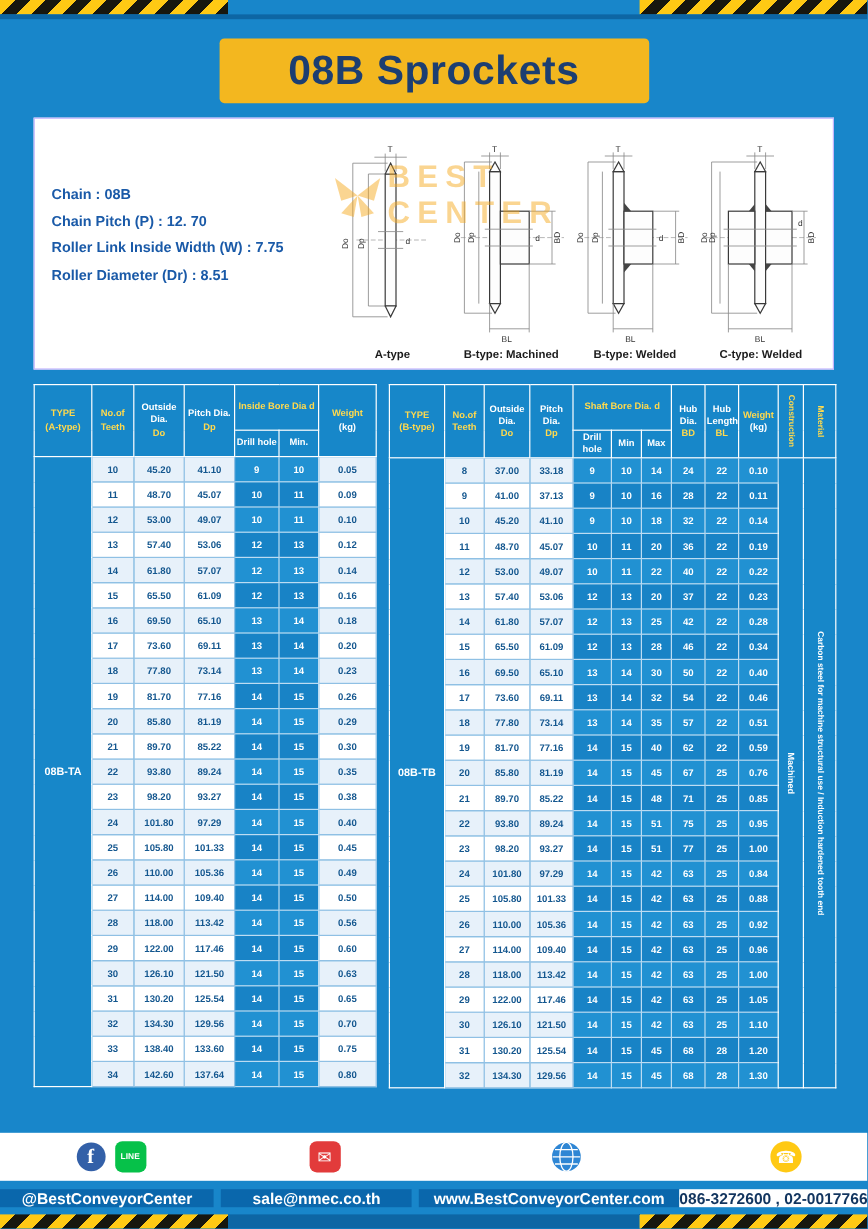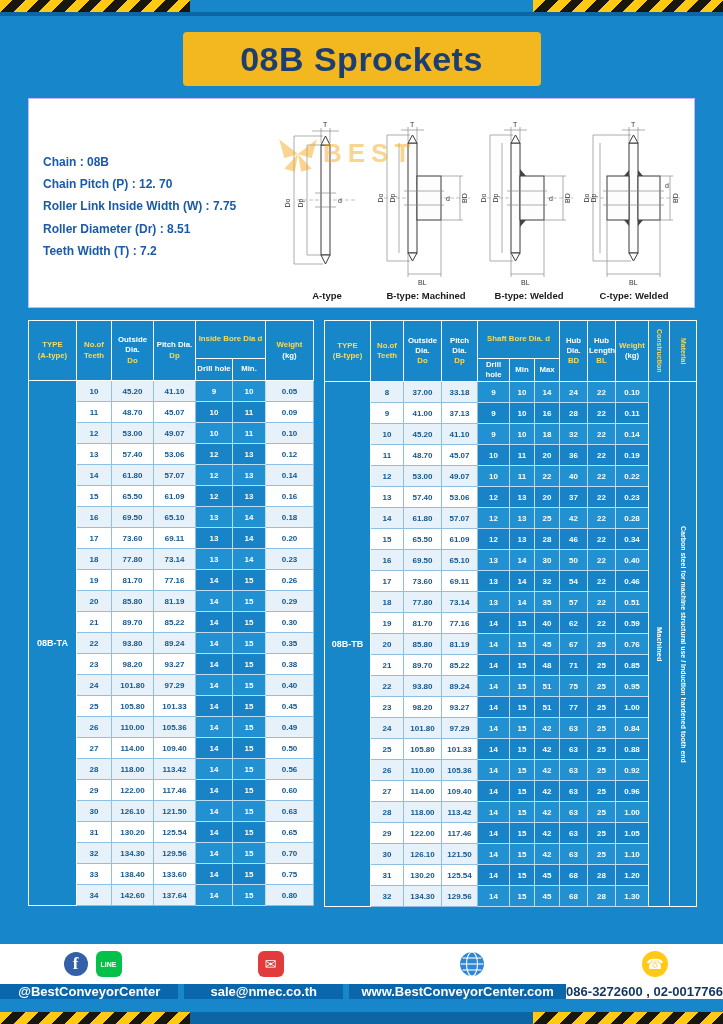--- a/index.html
+++ b/index.html
@@ -57,21 +57,21 @@
   .footer{margin-top:auto;flex:0 0 auto}
   .iconsrow{height:40px;background:#fff;display:flex;align-items:center}
   .g1{width:185px;display:flex;gap:8px;justify-content:center;align-items:center}
   .g2{width:171px;display:flex;justify-content:center}
   .g3{width:231px;display:flex;justify-content:center}
   .g4{flex:1;display:flex;justify-content:center}
   .fb{width:24px;height:24px;border-radius:50%;background:#3360a8;color:#fff;display:flex;align-items:center;justify-content:center;font-family:"Liberation Serif",serif;font-weight:bold;font-size:17px}
   .ln{width:26px;height:26px;border-radius:6px;background:#06c149;color:#fff;display:flex;align-items:center;justify-content:center;font-size:7px;font-weight:bold}
   .ml{width:26px;height:26px;border-radius:6px;background:#e23b3b;color:#fff;display:flex;align-items:center;justify-content:center;font-size:14px}
   .ph{width:26px;height:26px;border-radius:50%;background:#ffc914;color:#fff;display:flex;align-items:center;justify-content:center;font-size:14px}
-  .labelsrow{height:28px;display:flex;align-items:flex-start}
+  .labelsrow{height:28px;display:flex;align-items:center}
   .lbl{display:flex;align-items:center;justify-content:center;font-weight:bold;font-size:13px;white-space:nowrap}
   .lblue{background:#0a67ac;color:#fff}
   .l1{width:185px}.l2{width:165px}.l3{width:225px}
   .sep{width:6px;background:#ffc914}
   .lwhite{flex:1;background:#fff;color:#12355f}
 </style>
 </head>
 <body>
 
 <div class="page">
@@ -86,21 +86,20 @@
   <div class="banner">
     <h1>08B Sprockets</h1>
   </div>
 
   <div class="panel">
     <div class="specs">
       <div class="spec-line">Chain  : 08B</div>
       <div class="spec-line">Chain Pitch (P)  :  12. 70</div>
       <div class="spec-line">Roller Link Inside Width (W)  :  7.75</div>
       <div class="spec-line">Roller Diameter (Dr)  : 8.51</div>
-      <div class="spec-line">Teeth Width (T)  :  7.2</div>
     </div>
 
     <div class="drawings">
 
       <figure>
         <svg viewBox="0 0 92 170" width="92" height="170">
           <line class="cl" x1="16" y1="81" x2="76" y2="81"></line>
           <rect class="part" x="40" y="26" width="9" height="110"></rect>
           <polygon class="part" points="40,26 44.5,17 49,26"></polygon>
           <polygon class="part" points="40,136 44.5,145 49,136"></polygon>
@@ -229,20 +228,21 @@
 
     <div class="wm">
       <svg width="42" height="42" viewBox="0 0 40 40">
         <polygon points="20,20 2,6 7,24" fill="#f6a81c"></polygon>
         <polygon points="20,20 38,6 33,24" fill="#f6a81c"></polygon>
         <polygon points="20,20 7,34 17,37" fill="#f6a81c"></polygon>
         <polygon points="20,20 33,34 23,37" fill="#f6a81c"></polygon>
       </svg>
       <div class="wtxt">
         <div>BEST</div>
+        <div>CENTER</div>
       </div>
     </div>
   </div>
 
   <div class="tables">
 
     <table id="tableA">
       <colgroup>
         <col style="width:48px">
           <col style="width:35px">

